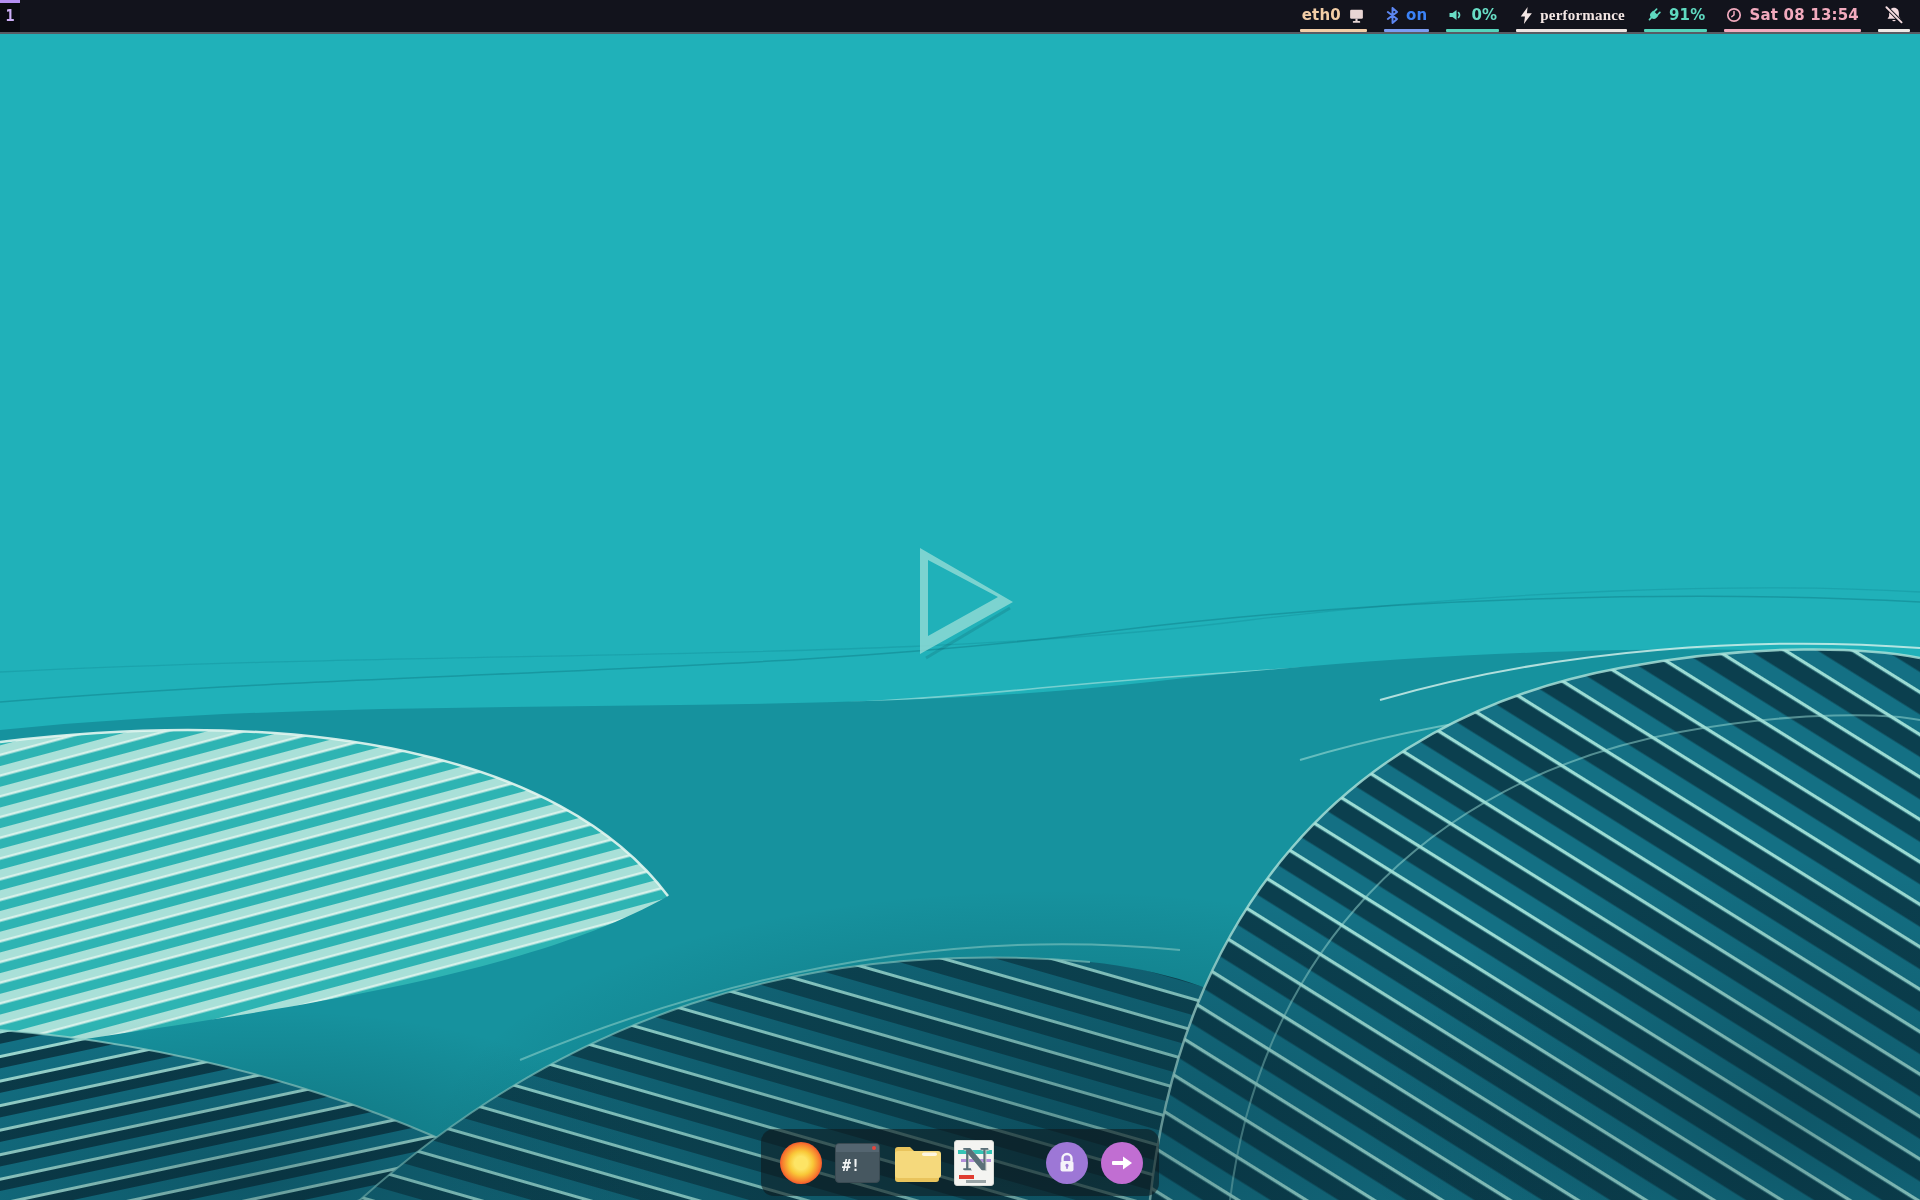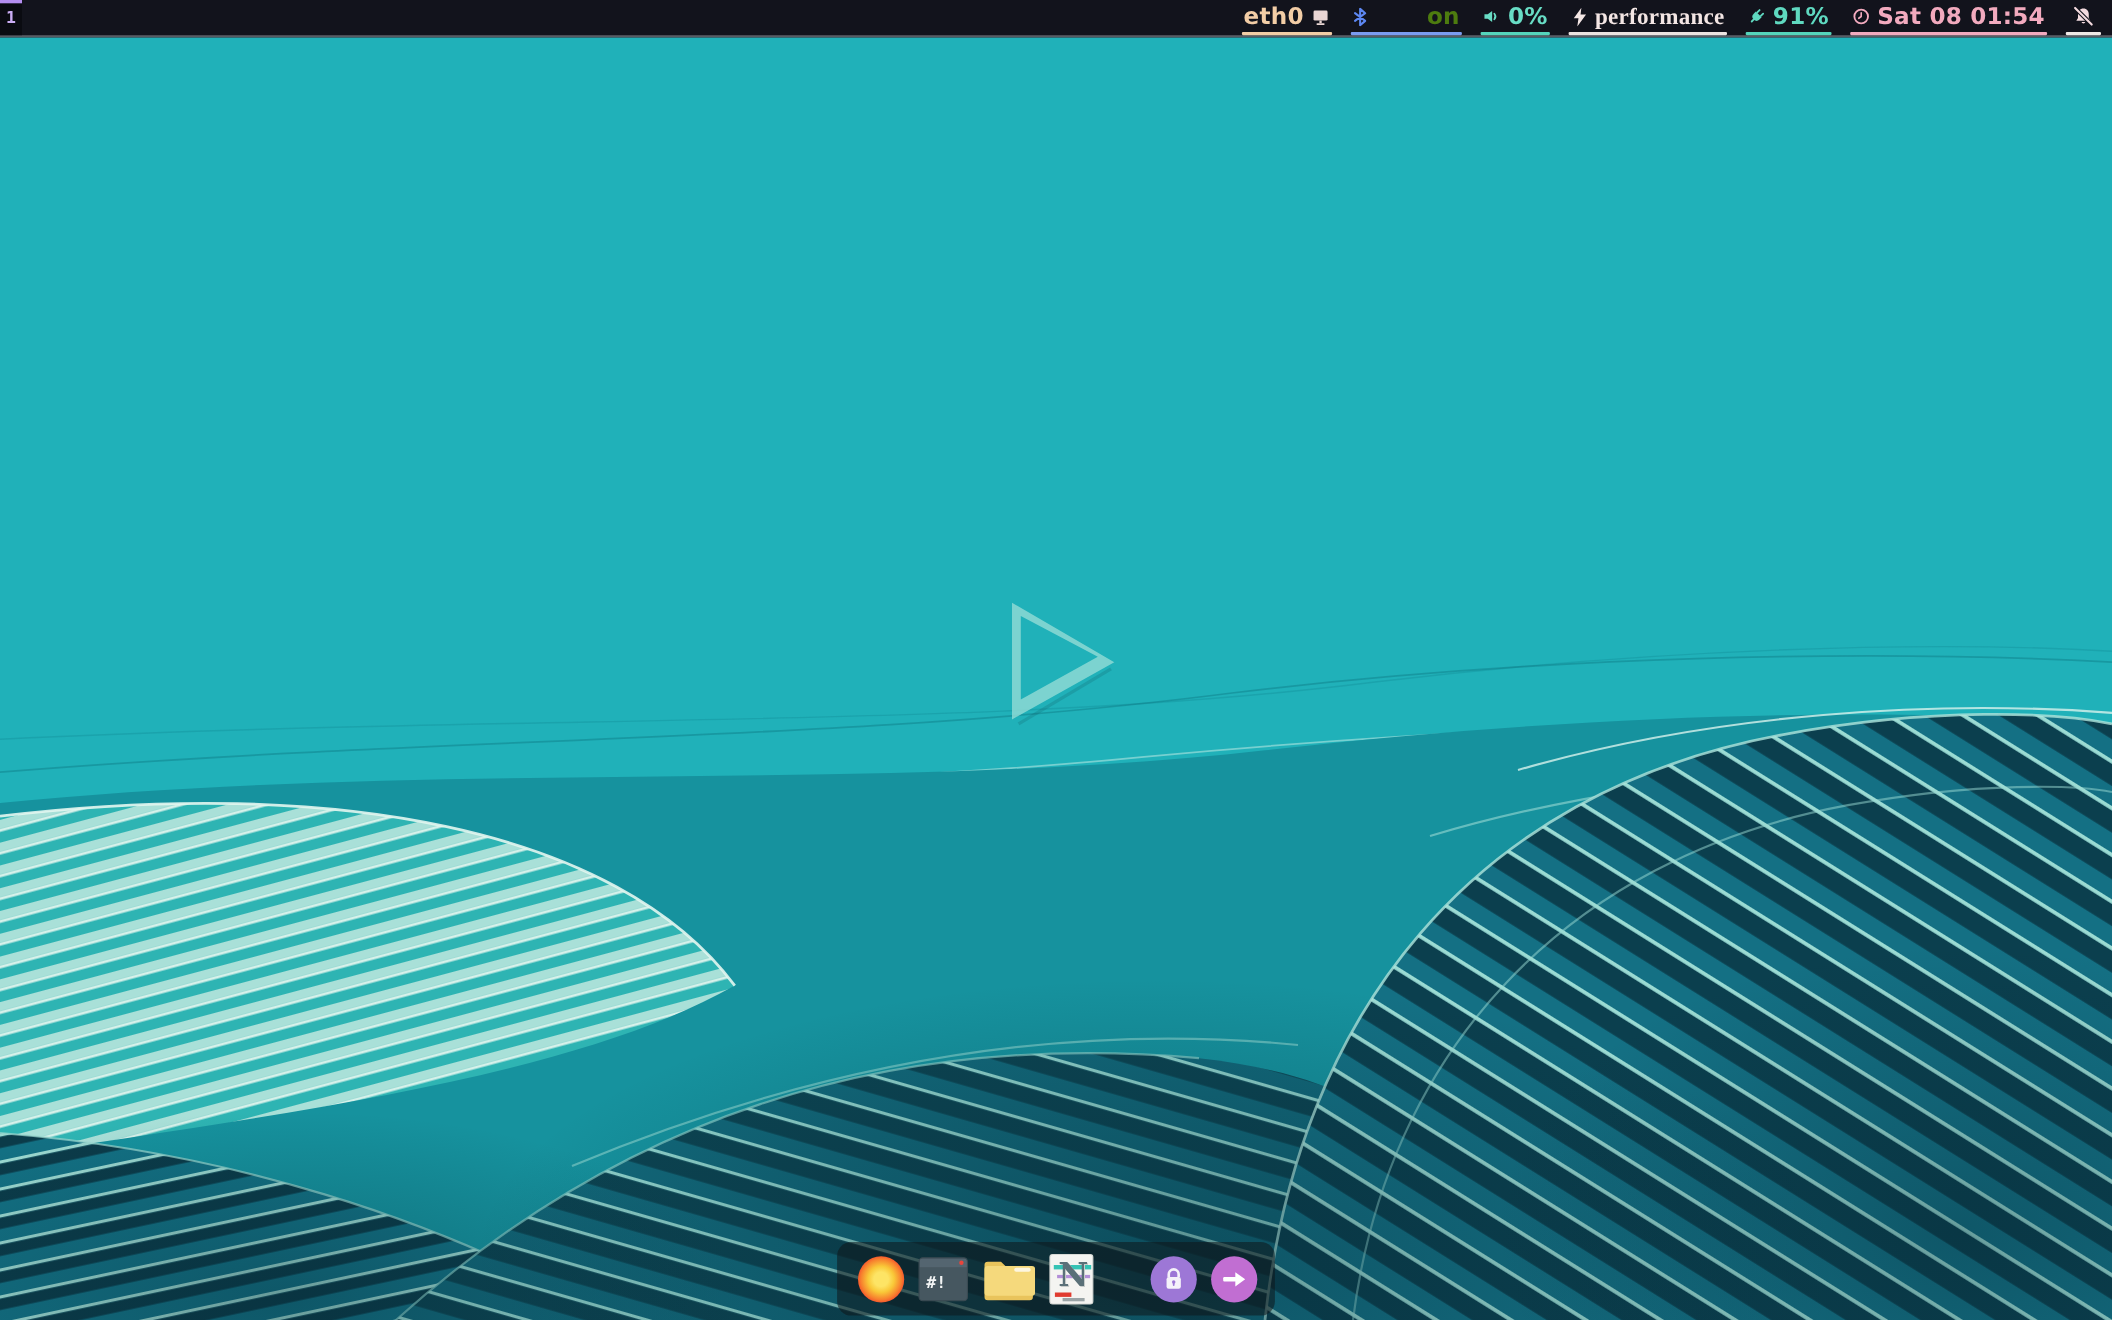--- a/index.html
+++ b/index.html
@@ -19,21 +19,21 @@
     z-index:10;
   }
   .workspace {
     position:relative; width:20px; height:100%;
     background:#0a0b11; display:flex; align-items:center; justify-content:center;
     font-family:"DejaVu Sans Mono","Liberation Mono",monospace;
     font-weight:bold; font-size:15px;
   }
   .workspace .ws-accent { position:absolute; top:0; left:0; right:0; height:3px; }
   .statusbar { margin-left:auto; display:flex; align-items:stretch; gap:17px; padding-right:10px; }
-  .seg { position:relative; display:flex; align-items:center; gap:7px; padding:0 2px 2px 2px; font-weight:bold; font-size:21px; letter-spacing:.2px;justify-content:flex-end; }
+  .seg { position:relative; display:flex; align-items:center; gap:7px; padding:0 2px 2px 2px; font-weight:bold; font-size:15px; letter-spacing:.2px;justify-content:flex-end; }
   .seg .ul { position:absolute; left:0; right:0; bottom:0; height:3px; border-radius:1px; }
   .seg .icon { display:flex; align-items:center; }
   .seg svg { display:block; }
 
   
   .dock {
     position:absolute; left:50%; transform:translateX(-50%);
     bottom:4px; height:67px; width:398px;
     background:rgba(15,21,26,0.55);
     border-radius:13px;
@@ -166,21 +166,21 @@
         </span>
         <i class="ul" style="background: rgb(242, 205, 166);"></i>
       </div>
 
       <div class="seg">
         <span class="icon" style="color: rgb(93, 135, 242);">
           <svg width="13" height="17" viewBox="0 0 12 16">
             <path d="M6,1 L6,15 L10.3,11.3 L1.6,4.7 M6,1 L10.3,4.7 L1.6,11.3" fill="none" stroke="currentColor" stroke-width="1.8" stroke-linejoin="round" stroke-linecap="round"></path>
           </svg>
         </span>
-        <span style="color: #4d7c0f; margin-left: 47px;">on</span>
+        <span style="color: #3b82f6;">on</span>
         <i class="ul" style="background: rgb(123, 156, 240);"></i>
       </div>
 
       <div class="seg">
         <span class="icon" style="color: rgb(104, 221, 197);">
           <svg width="16" height="16" viewBox="0 0 16 16">
             <path d="M1.5,6 H4.5 L8.5,3 V13 L4.5,10 H1.5 Z" fill="currentColor"></path>
             <path d="M10.5,5.5 Q12.6,8 10.5,10.5" fill="none" stroke="currentColor" stroke-width="1.6" stroke-linecap="round"></path>
           </svg>
         </span>
@@ -212,21 +212,21 @@
         <i class="ul" style="background: rgb(85, 212, 187);"></i>
       </div>
 
       <div class="seg">
         <span class="icon" style="color: rgb(242, 170, 190);">
           <svg width="16" height="16" viewBox="0 0 16 16">
             <circle cx="8" cy="8" r="6.2" fill="none" stroke="currentColor" stroke-width="1.7"></circle>
             <path d="M8,8 L8,4.6 M8,8 L5.8,9.6" stroke="currentColor" stroke-width="1.5" stroke-linecap="round" fill="none"></path>
           </svg>
         </span>
-        <span style="color: rgb(242, 170, 190);">Sat 08 01:54</span>
+        <span style="color: rgb(242, 170, 190);">Sat 08 13:54</span>
         <i class="ul" style="background: rgb(242, 170, 190);"></i>
       </div>
 
       <div class="seg" style="padding:0 6px 2px 6px;">
         <span class="icon" style="color: rgb(244, 219, 223);">
           <svg width="20" height="18" viewBox="0 0 18 16">
             <path d="M9,1.5 C6.2,1.5 4.6,3.6 4.6,6.2 V9.2 L3.2,11.4 H14.8 L13.4,9.2 V6.2 C13.4,3.6 11.8,1.5 9,1.5 Z" fill="currentColor"></path>
             <path d="M7.4,12.6 a1.7,1.7 0 0 0 3.2,0 Z" fill="currentColor"></path>
             <path d="M2.2,1 L15.8,14.6" stroke="#12131c" stroke-width="3.4"></path>
             <path d="M2.2,1 L15.8,14.6" stroke="currentColor" stroke-width="1.7" stroke-linecap="round"></path>

